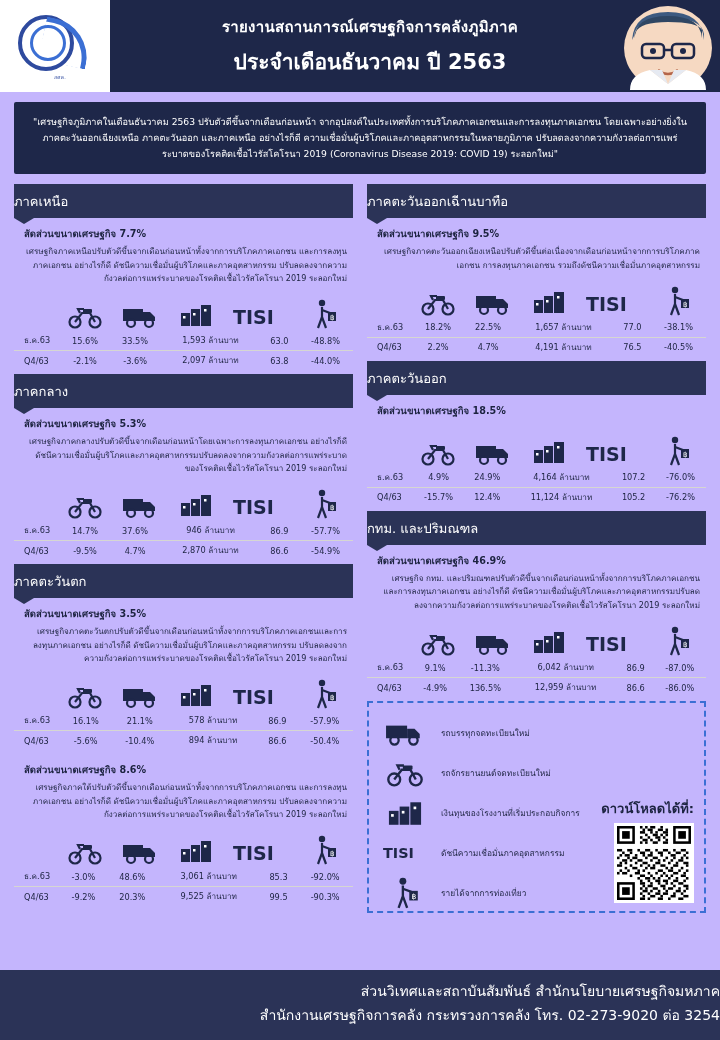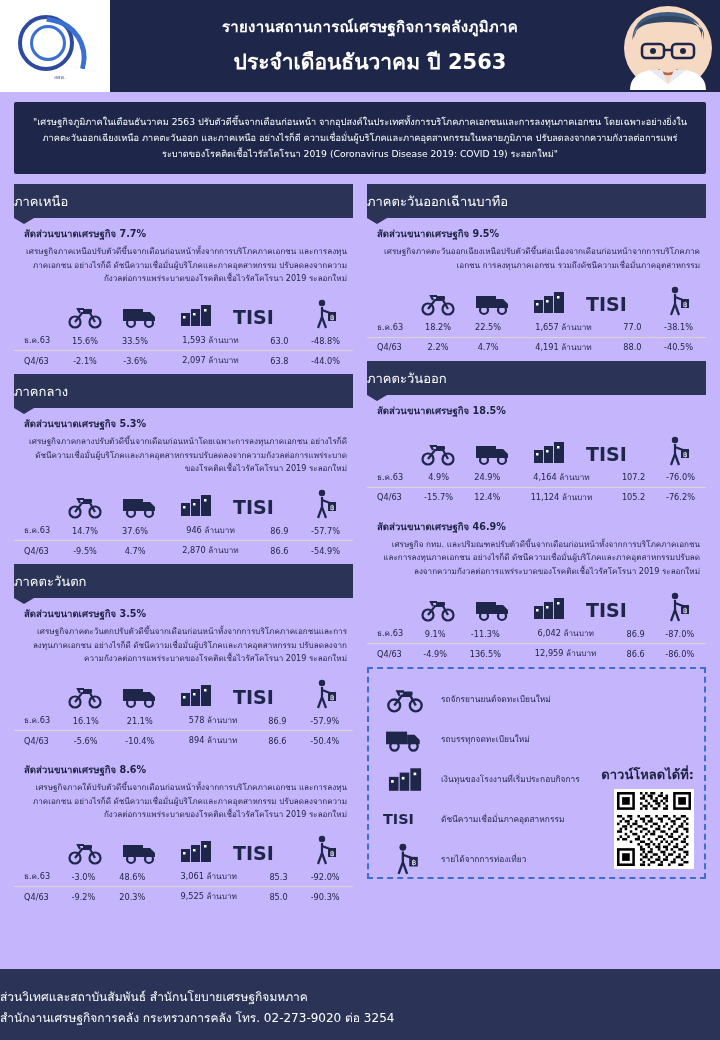--- a/index.html
+++ b/index.html
@@ -141,22 +141,22 @@
   }
   .qr {
     position: absolute; right: 10px; bottom: 8px;
     width: 80px; height: 80px; background: #fff; padding: 3px;
   }
 
   
   .footer {
     position: absolute; left: 0; right: 0; bottom: 0;
     background: #2b3357; color: #fff;
-    text-align: left; font-size: 12px; line-height: 1.7;
-    padding: 18px 0 12px 0;
+    text-align: right; font-size: 14px; line-height: 1.7;
+    padding: 10px 0 12px 0;
   }
   svg { display: block; }
 </style>
 </head>
 <body>
 
 <div class="page">
 
   <div class="header">
     <div class="header-band"></div>
@@ -455,21 +455,21 @@
             <td class="num">48.6%</td>
             <td class="num">3,061 ล้านบาท</td>
             <td class="num">85.3</td>
             <td class="num">-92.0%</td>
           </tr>
           <tr>
             <td class="lbl">Q4/63</td>
             <td class="num">-9.2%</td>
             <td class="num">20.3%</td>
             <td class="num">9,525 ล้านบาท</td>
-            <td class="num">85.0</td>
+            <td class="num">99.5</td>
             <td class="num">-90.3%</td>
           </tr>
         </tbody>
           </table>
       </div>
     </div>
 
     <div>
 
       <div class="region">
@@ -527,21 +527,21 @@
             <td class="num">22.5%</td>
             <td class="num">1,657 ล้านบาท</td>
             <td class="num">77.0</td>
             <td class="num">-38.1%</td>
           </tr>
           <tr>
             <td class="lbl">Q4/63</td>
             <td class="num">2.2%</td>
             <td class="num">4.7%</td>
             <td class="num">4,191 ล้านบาท</td>
-            <td class="num">88.0</td>
+            <td class="num">76.5</td>
             <td class="num">-40.5%</td>
           </tr>
         </tbody>
           </table>
       </div>
 
       <div class="region">
         <div class="region-title">ภาคตะวันออก</div>
         <div class="share">สัดส่วนขนาดเศรษฐกิจ 18.5%</div>
         <div class="icon-row">
@@ -603,20 +603,21 @@
             <td class="num">12.4%</td>
             <td class="num">11,124 ล้านบาท</td>
             <td class="num">105.2</td>
             <td class="num">-76.2%</td>
           </tr>
         </tbody>
           </table>
       </div>
 
       <div class="region">
+        <div class="region-title">กทม. และปริมณฑล</div>
         <div class="share">สัดส่วนขนาดเศรษฐกิจ 46.9%</div>
         <div class="desc">เศรษฐกิจ กทม. และปริมณฑลปรับตัวดีขึ้นจากเดือนก่อนหน้าทั้งจากการบริโภคภาคเอกชน และการลงทุนภาคเอกชน อย่างไรก็ดี ดัชนีความเชื่อมั่นผู้บริโภคและภาคอุตสาหกรรมปรับลดลงจากความกังวลต่อการแพร่ระบาดของโรคติดเชื้อไวรัสโคโรนา 2019 ระลอกใหม่</div>
         <div class="icon-row">
           <span class="ic">
             <svg width="34" height="26" viewBox="0 0 34 26">
                 <circle cx="7" cy="19" r="5.5" fill="none" stroke="#1e2749" stroke-width="2.2"></circle>
                 <circle cx="27" cy="19" r="5.5" fill="none" stroke="#1e2749" stroke-width="2.2"></circle>
                 <path d="M7 19 L14 10 L22 10 L27 19" fill="none" stroke="#1e2749" stroke-width="2.2"></path>
                 <path d="M12 10 L10 6 L16 6" fill="none" stroke="#1e2749" stroke-width="2.2"></path>
                 <rect x="15" y="6" width="9" height="4" rx="1" fill="#1e2749"></rect>
@@ -673,40 +674,40 @@
             <td class="num">86.6</td>
             <td class="num">-86.0%</td>
           </tr>
         </tbody>
           </table>
       </div>
 
       <div class="legend">
         <div class="legend-item">
           <span class="legend-icon">
+            <svg width="40" height="28" viewBox="0 0 38 26">
+                <rect x="1" y="6" width="20" height="12" fill="#1e2749"></rect>
+                <path d="M21 9 h7 l5 5 v4 h-12 z" fill="#1e2749"></path>
+                <circle cx="9" cy="20" r="4" fill="none" stroke="#1e2749" stroke-width="2.2"></circle>
+                <circle cx="27" cy="20" r="4" fill="none" stroke="#1e2749" stroke-width="2.2"></circle>
+              </svg>
+          </span>
+          <span>รถบรรทุกจดทะเบียนใหม่</span>
+        </div>
+        <div class="legend-item">
+          <span class="legend-icon">
             <svg width="38" height="28" viewBox="0 0 34 26">
                 <circle cx="7" cy="19" r="5.5" fill="none" stroke="#1e2749" stroke-width="2.2"></circle>
                 <circle cx="27" cy="19" r="5.5" fill="none" stroke="#1e2749" stroke-width="2.2"></circle>
                 <path d="M7 19 L14 10 L22 10 L27 19" fill="none" stroke="#1e2749" stroke-width="2.2"></path>
                 <path d="M12 10 L10 6 L16 6" fill="none" stroke="#1e2749" stroke-width="2.2"></path>
                 <rect x="15" y="6" width="9" height="4" rx="1" fill="#1e2749"></rect>
               </svg>
           </span>
           <span>รถจักรยานยนต์จดทะเบียนใหม่</span>
-        </div>
-        <div class="legend-item">
-          <span class="legend-icon">
-            <svg width="40" height="28" viewBox="0 0 38 26">
-                <rect x="1" y="6" width="20" height="12" fill="#1e2749"></rect>
-                <path d="M21 9 h7 l5 5 v4 h-12 z" fill="#1e2749"></path>
-                <circle cx="9" cy="20" r="4" fill="none" stroke="#1e2749" stroke-width="2.2"></circle>
-                <circle cx="27" cy="20" r="4" fill="none" stroke="#1e2749" stroke-width="2.2"></circle>
-              </svg>
-          </span>
-          <span>รถบรรทุกจดทะเบียนใหม่</span>
         </div>
         <div class="legend-item">
           <span class="legend-icon">
             <svg width="38" height="30" viewBox="0 0 34 28">
                 <rect x="2" y="12" width="9" height="13" fill="#1e2749"></rect>
                 <rect x="12" y="8" width="9" height="17" fill="#1e2749"></rect>
                 <rect x="22" y="4" width="10" height="21" fill="#1e2749"></rect>
                 <rect x="4" y="15" width="2.5" height="2.5" fill="#fff"></rect>
                 <rect x="14" y="12" width="2.5" height="2.5" fill="#fff"></rect>
                 <rect x="25" y="8" width="2.5" height="2.5" fill="#fff"></rect>

